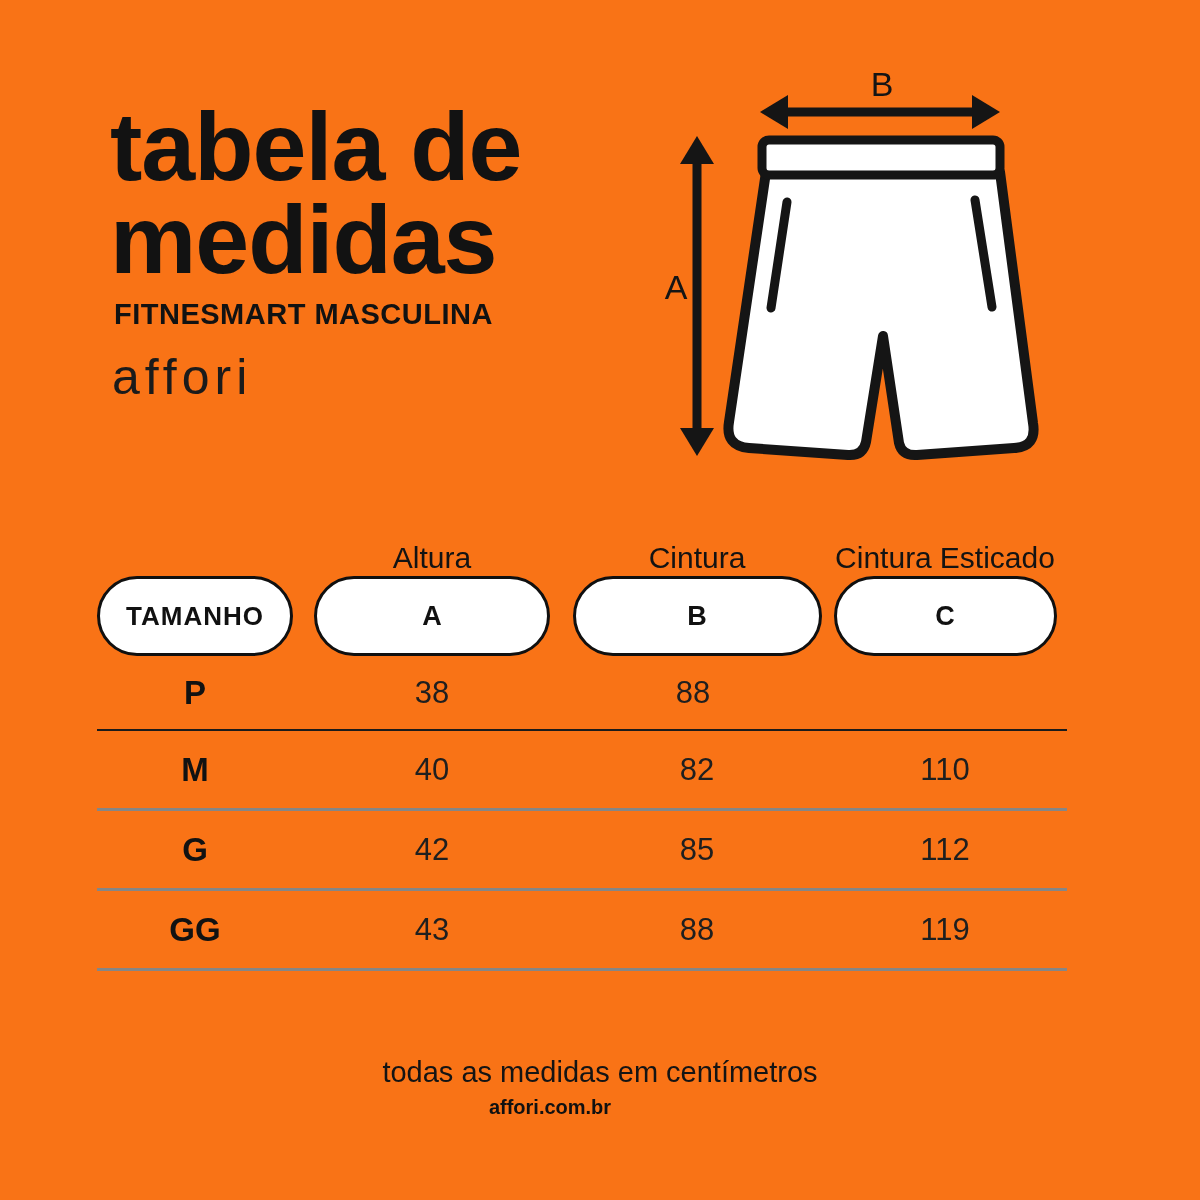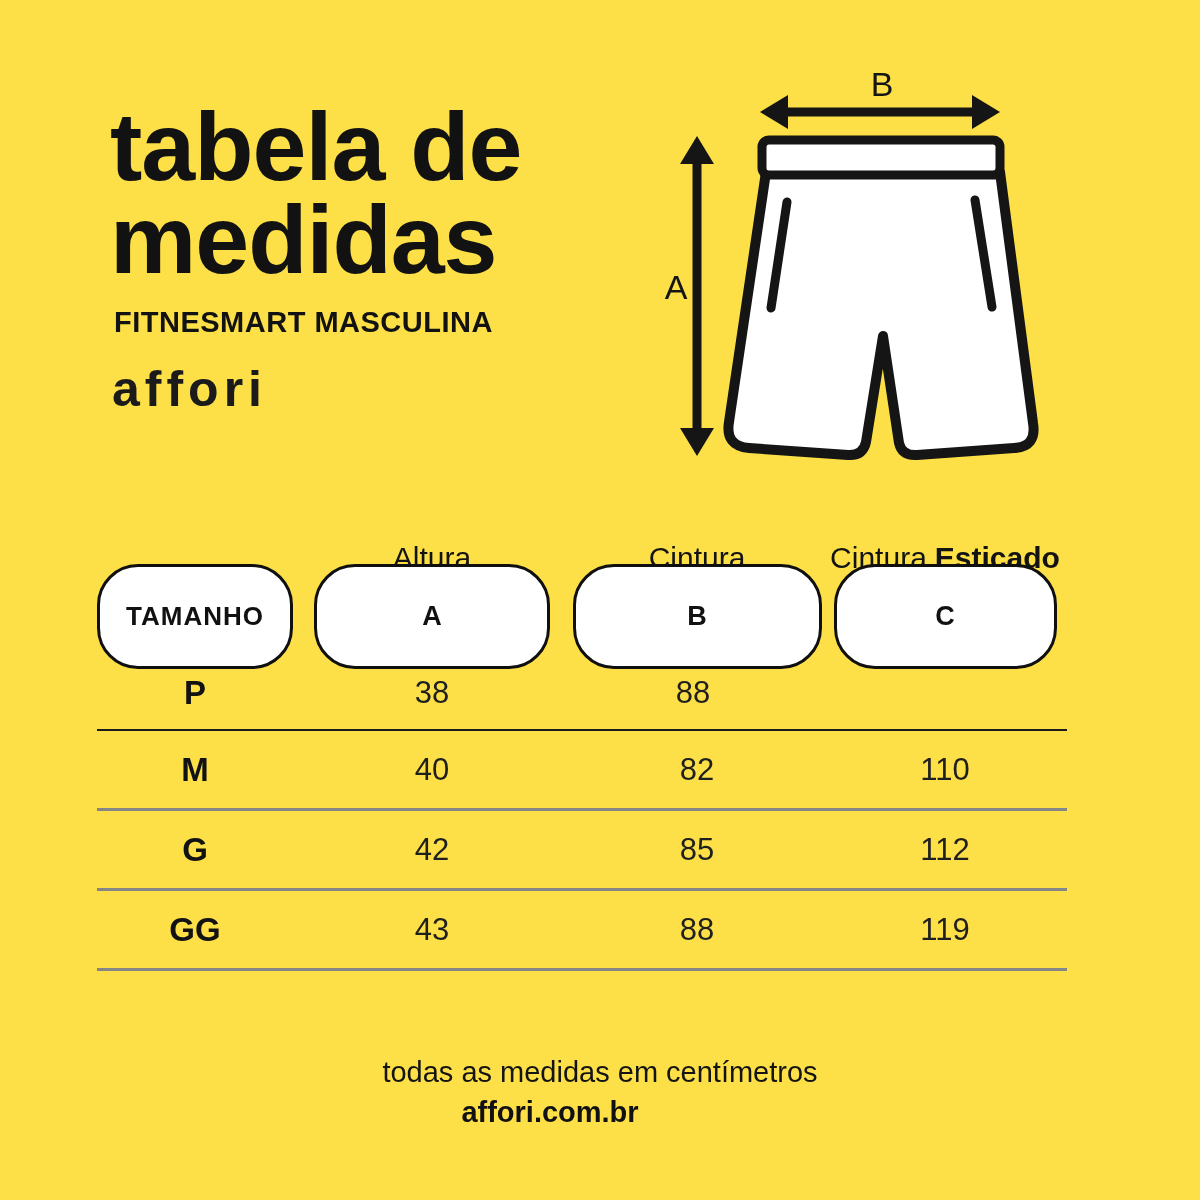--- a/index.html
+++ b/index.html
@@ -1,60 +1,60 @@
 <!DOCTYPE html>
 <html><head>
 <meta charset="utf-8">
 <style>
   html,body{margin:0;padding:0;background:#ffffff;}
   .page{
-    position:relative;width:1200px;height:1200px;background:#fde047;overflow:hidden;
+    position:relative;width:1200px;height:1200px;background:#f97316;overflow:hidden;
     font-family:"Liberation Sans", sans-serif;color:#121212;
   }
   
   .title{
     position:absolute;left:110px;top:100px;
     font-size:97px;line-height:0.96;font-weight:600;letter-spacing:-1px;color:#121212;
   }
   .subtitle{
-    position:absolute;left:114px;top:306px;
+    position:absolute;left:114px;top:298px;
     font-size:29px;font-weight:700;letter-spacing:0.5px;color:#121212;
   }
   .brand{
     position:absolute;left:112px;top:348px;
-    font-size:50px;font-weight:700;letter-spacing:5px;color:#1b1b1b;margin-top:12px;
+    font-size:50px;font-weight:400;letter-spacing:5px;color:#1b1b1b;
   }
   
   .diagram{position:absolute;left:630px;top:50px;width:440px;height:440px;}
   .diagram text{font-family:"Liberation Sans",sans-serif;fill:#151515;}
   
   .size-table{position:absolute;left:97px;top:536px;width:970px;}
   .trow{display:flex;width:970px;box-sizing:border-box;}
   .cell{display:flex;align-items:center;justify-content:center;box-sizing:border-box;}
   .c0{width:196px;} .c1{width:278px;} .c2{width:252px;} .c3{width:244px;}
   .col-headers{height:39px;}
   .col-headers .cell{align-items:flex-end;padding-bottom:0;font-size:30px;color:#131313;}
-  .col-headers b{margin-left:8px;font-weight:700;}
+  .col-headers b{margin-left:8px;font-weight:400;}
   .pills-row{height:82px;align-items:center;}
   .pill{
-    height:105px;box-sizing:border-box;border:3px solid #101010;border-radius:41px;
+    height:80px;box-sizing:border-box;border:3px solid #101010;border-radius:41px;
     background:#ffffff;display:flex;align-items:center;justify-content:center;
     font-weight:700;font-size:27px;color:#111111;
   }
   .pill-tamanho{width:196px;font-size:26px;letter-spacing:1px;}
   .pill-a{width:236px;} .pill-b{width:249px;} .pill-c{width:223px;}
   .data-row{height:80px;border-bottom:3px solid #868686;}
   .data-row.first{height:74px;border-bottom:2px solid #1b1b1b;}
   .size-cell{font-weight:700;font-size:33px;color:#121212;}
   .val-cell{font-weight:400;font-size:31px;color:#1f1f1f;}
   
   .footer-note{position:absolute;left:0;top:1056px;width:1200px;text-align:center;
     font-size:29px;color:#141414;}
   .footer-site{position:absolute;left:0;top:1096px;width:1100px;text-align:center;
-    font-size:29px;font-weight:700;color:#111111;}
+    font-size:20px;font-weight:700;color:#111111;}
 </style>
 </head>
 <body>
 
 <div class="page">
 
   <div class="title">
     <div>tabela de</div>
     <div>medidas</div>
   </div>

